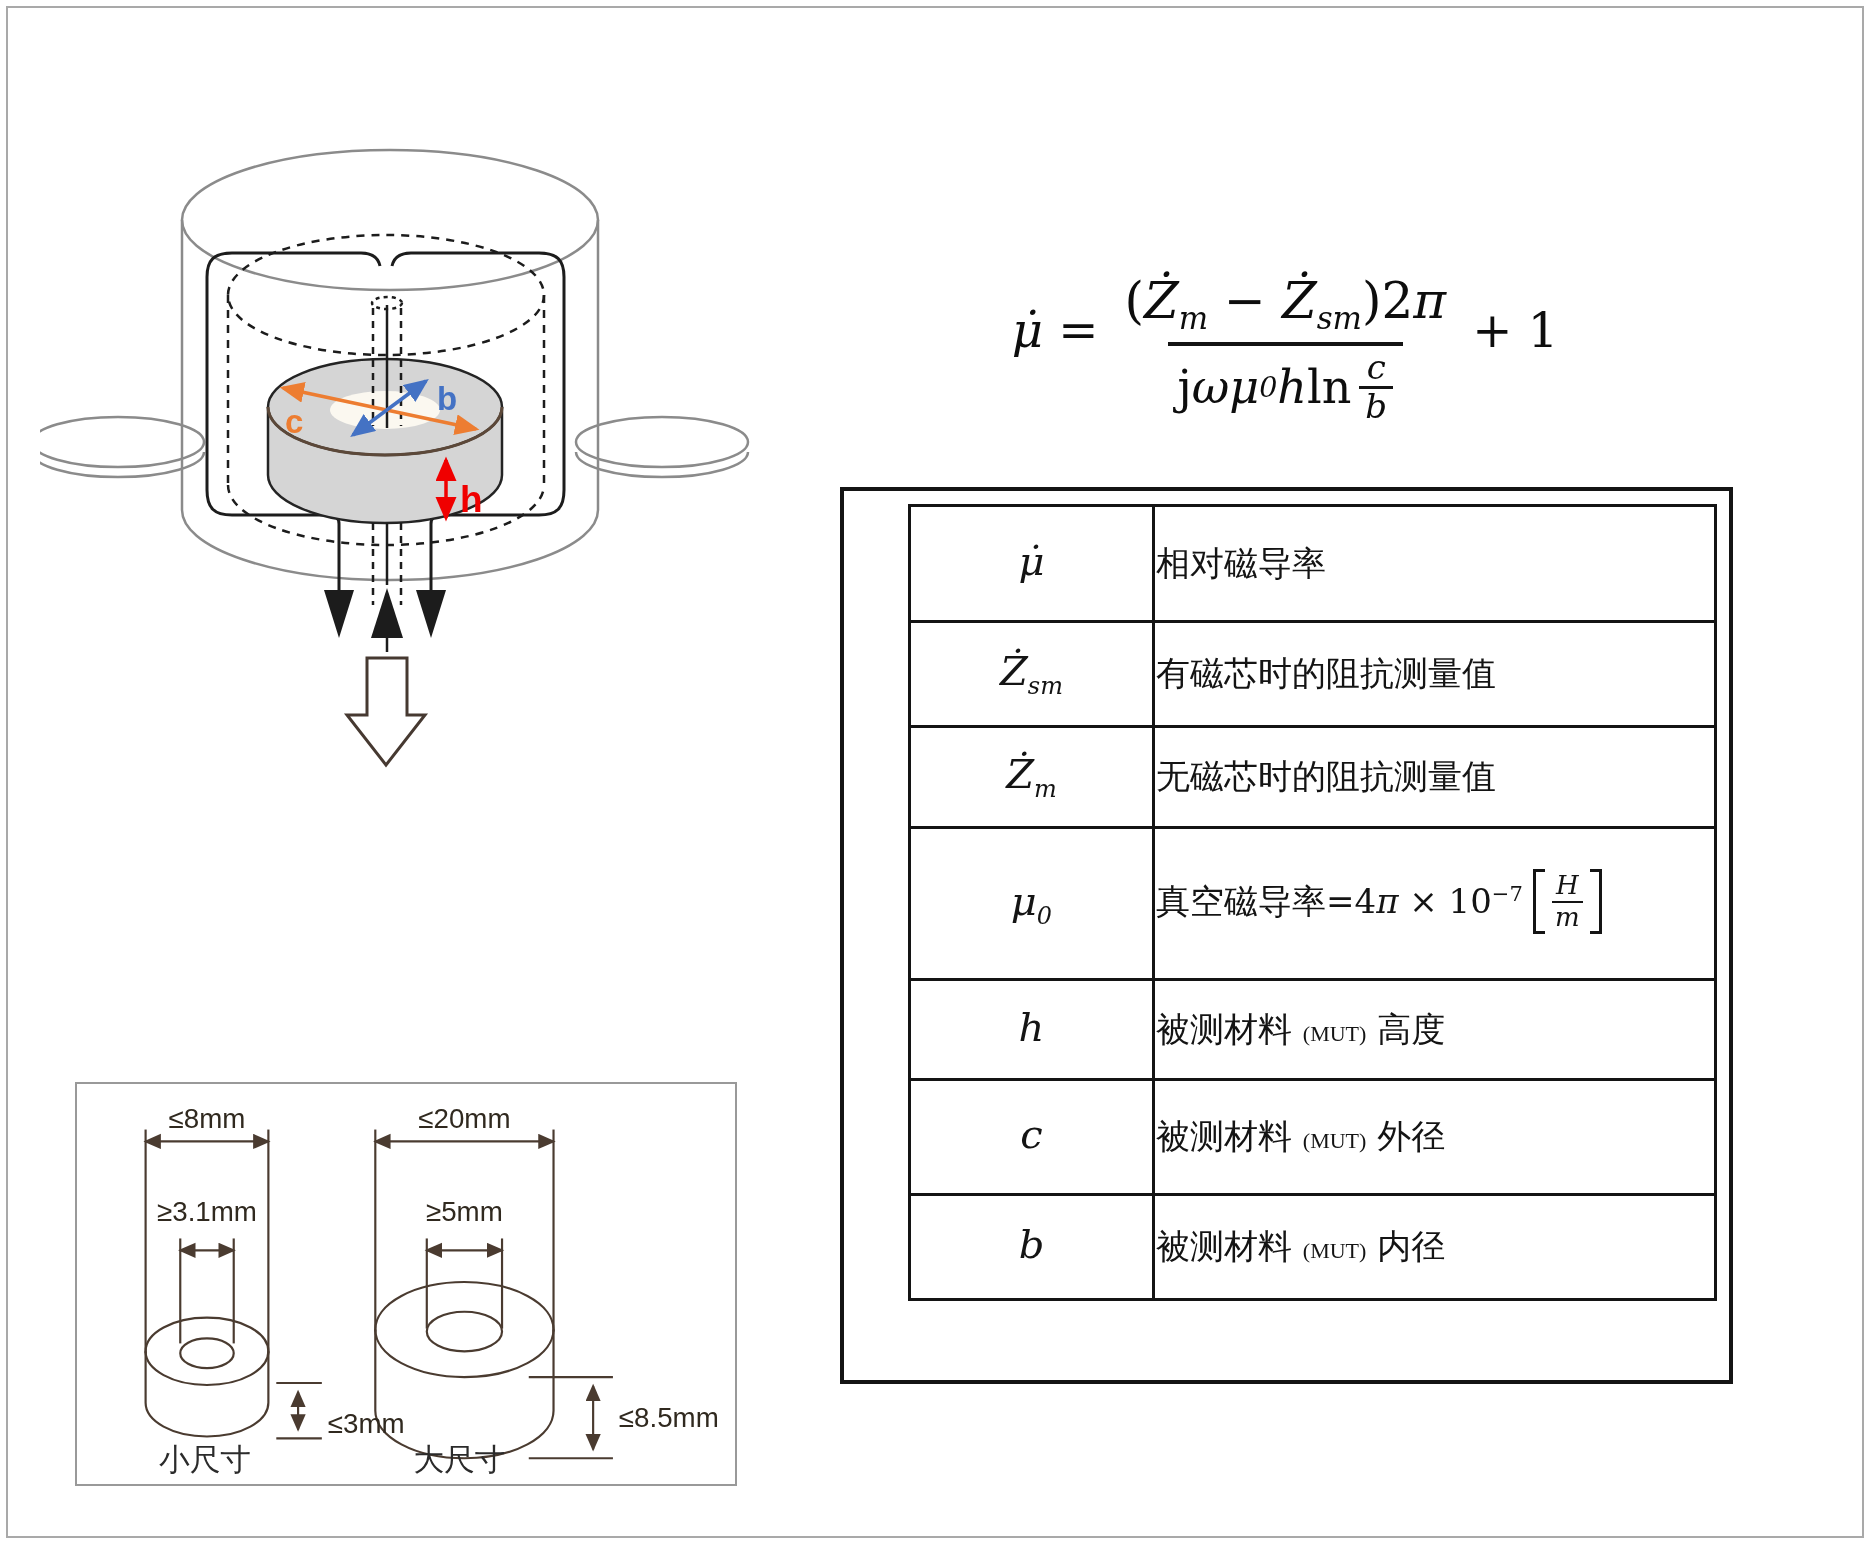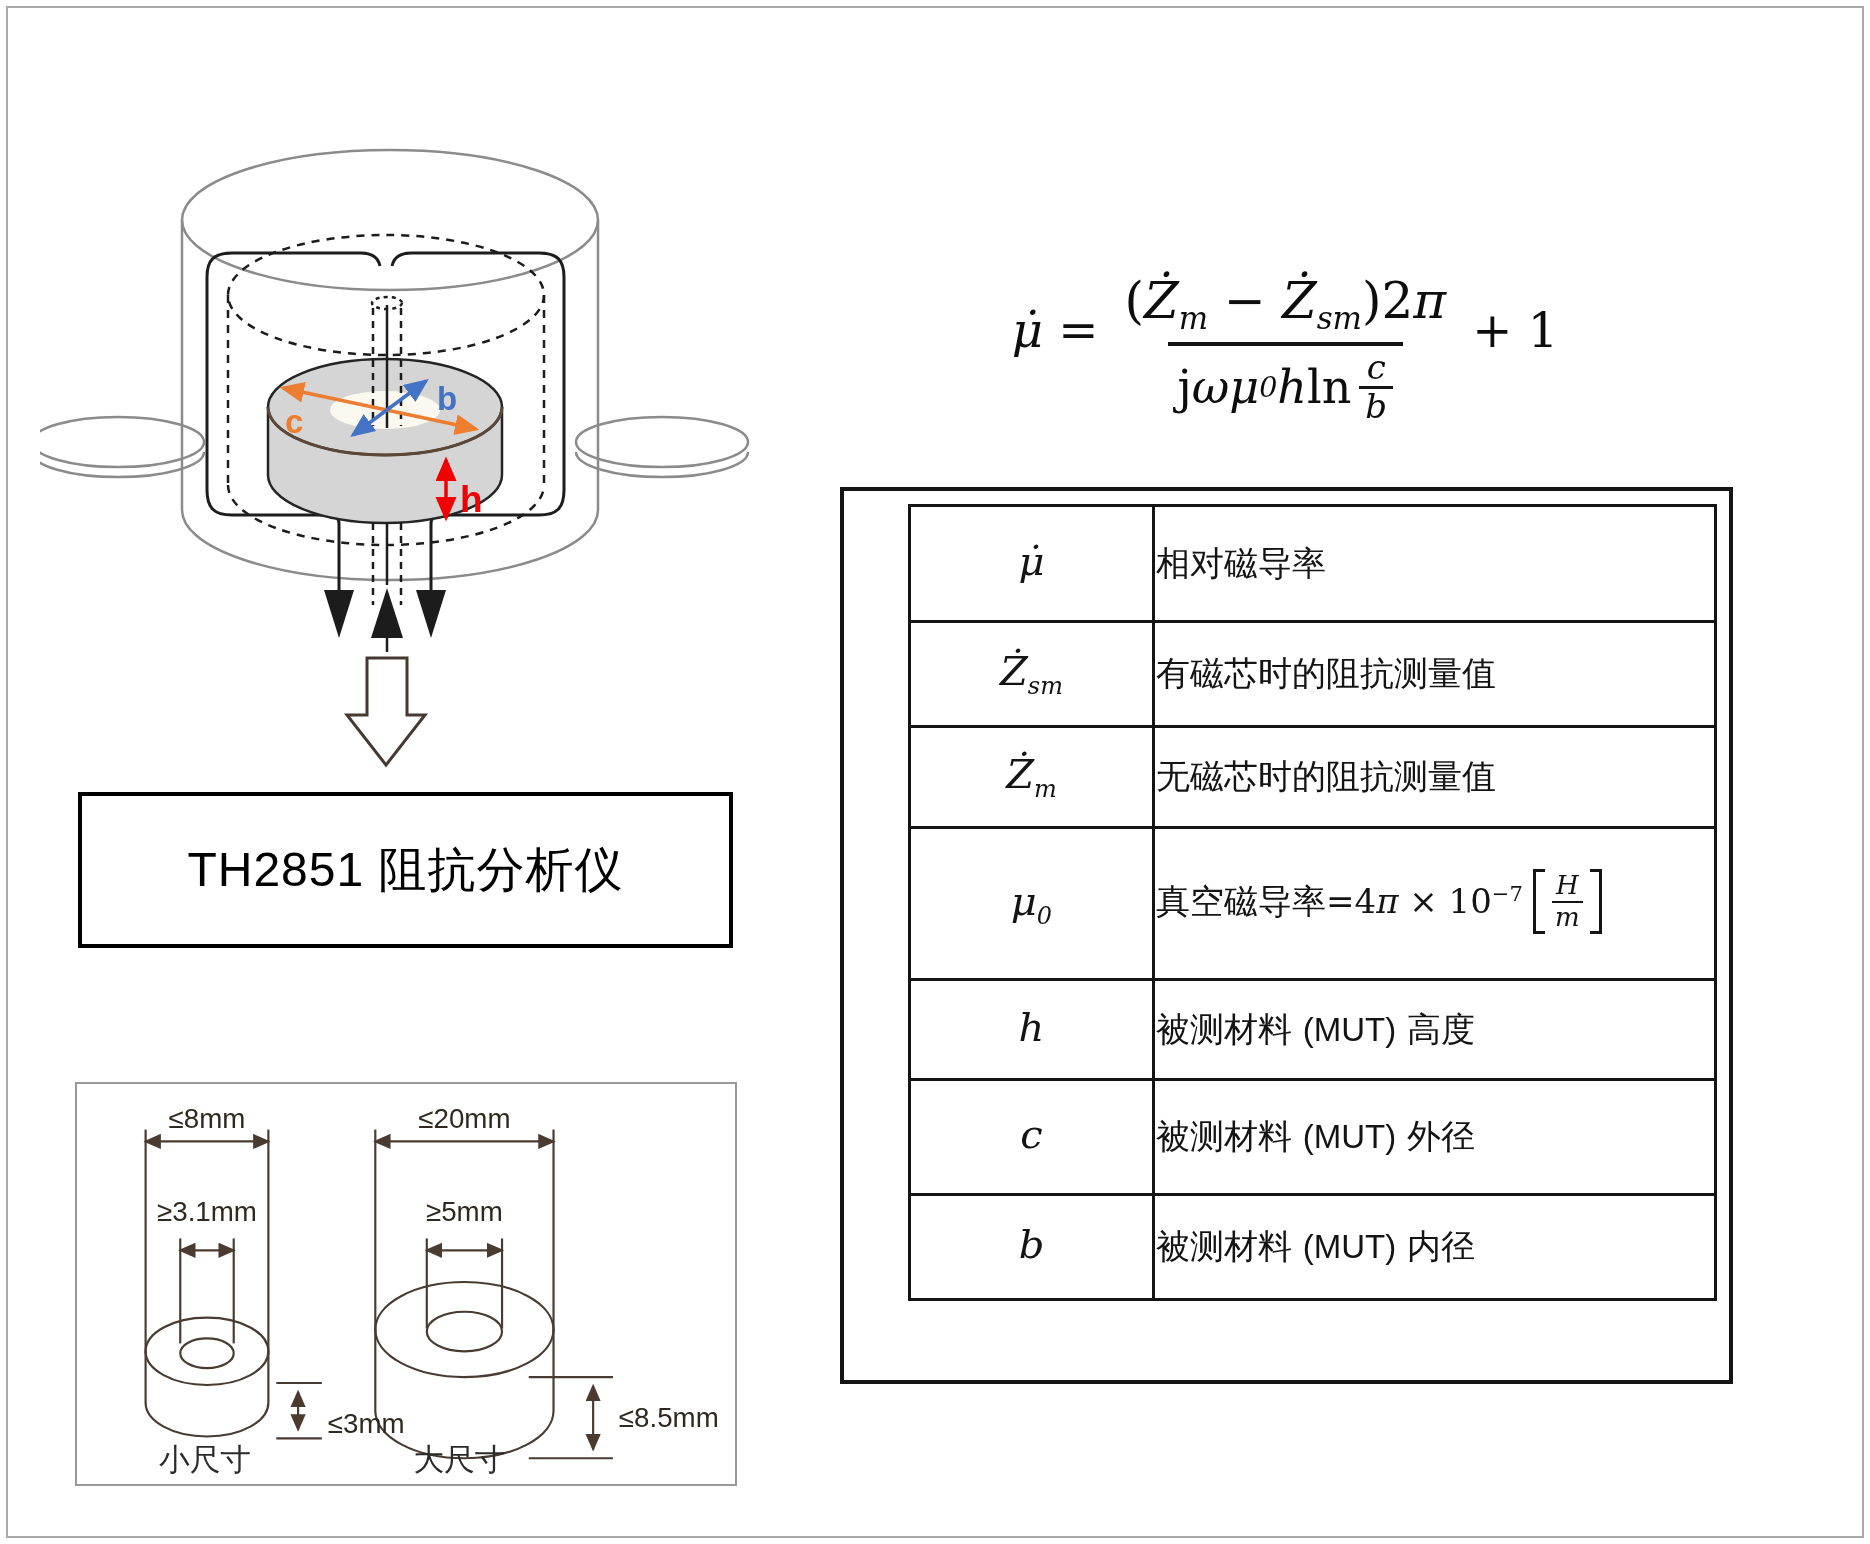--- a/index.html
+++ b/index.html
@@ -43,21 +43,21 @@
   .sym-cell sub{font-size:.6em;}
   .desc-cell{width:557px;font-size:34px;color:#141414;}
   .desc-cell sup{font-size:.62em;font-style:normal;}
   .symtable tr:nth-child(1){height:116px;}
   .symtable tr:nth-child(2){height:105px;}
   .symtable tr:nth-child(3){height:101px;}
   .symtable tr:nth-child(4){height:152px;}
   .symtable tr:nth-child(5){height:100px;}
   .symtable tr:nth-child(6){height:115px;}
   .symtable tr:nth-child(7){height:105px;}
-  .mut{font-family:Liberation Sans, sans-serif;font-size:33px;}
+  .mut{font-family:Liberation Serif, serif;font-size:22px;}
   .unit{display:inline-flex;align-items:stretch;vertical-align:middle;position:relative;top:-2px;margin-left:10px;}
   .unit .br{width:9px;border:3.5px solid #141414;}
   .unit .br.l{border-right:none;margin-right:5px;}
   .unit .br.r{border-left:none;margin-left:5px;}
   .unit .col{display:inline-flex;flex-direction:column;align-items:center;font-style:italic;
              font-size:26px;line-height:1.15;padding:2px 2px;}
   .unit .col .bot{border-top:2.5px solid #141414;padding:0 3px;}
 </style>
 </head>
 <body>
@@ -134,23 +134,20 @@
     <g fill="none" stroke-width="3.5">
       <line x1="243" y1="298" x2="436" y2="339" stroke="#ed7d31" marker-start="url(#mk-orange)" marker-end="url(#mk-orange)"></line>
       <line x1="313" y1="345" x2="386" y2="291" stroke="#4472c4" marker-start="url(#mk-blue)" marker-end="url(#mk-blue)"></line>
       <line x1="406" y1="370" x2="406" y2="428" stroke="#f00000" marker-start="url(#mk-red)" marker-end="url(#mk-red)"></line>
     </g>
     <text class="flabel" x="245" y="343" fill="#ed7d31">c</text>
     <text class="flabel" x="397" y="320" fill="#4472c4">b</text>
     <text class="flabel h" x="420" y="422" fill="#f00000">h</text>
   </svg>
 
-  <div class="analyzer">
-    <span>TH2851 阻抗分析仪</span>
-  </div>
 
   <div class="sizebox">
     <svg viewBox="0 0 662 404">
       <defs>
         <marker id="mk-brown" markerWidth="9" markerHeight="8" refX="7" refY="3.5" orient="auto-start-reverse">
           <path d="M0,0 L8,3.5 L0,7 z" fill="#4a3b30"></path>
           </marker>
       </defs>
       <g stroke="#4a3b30" stroke-width="2.2" fill="none">
 

